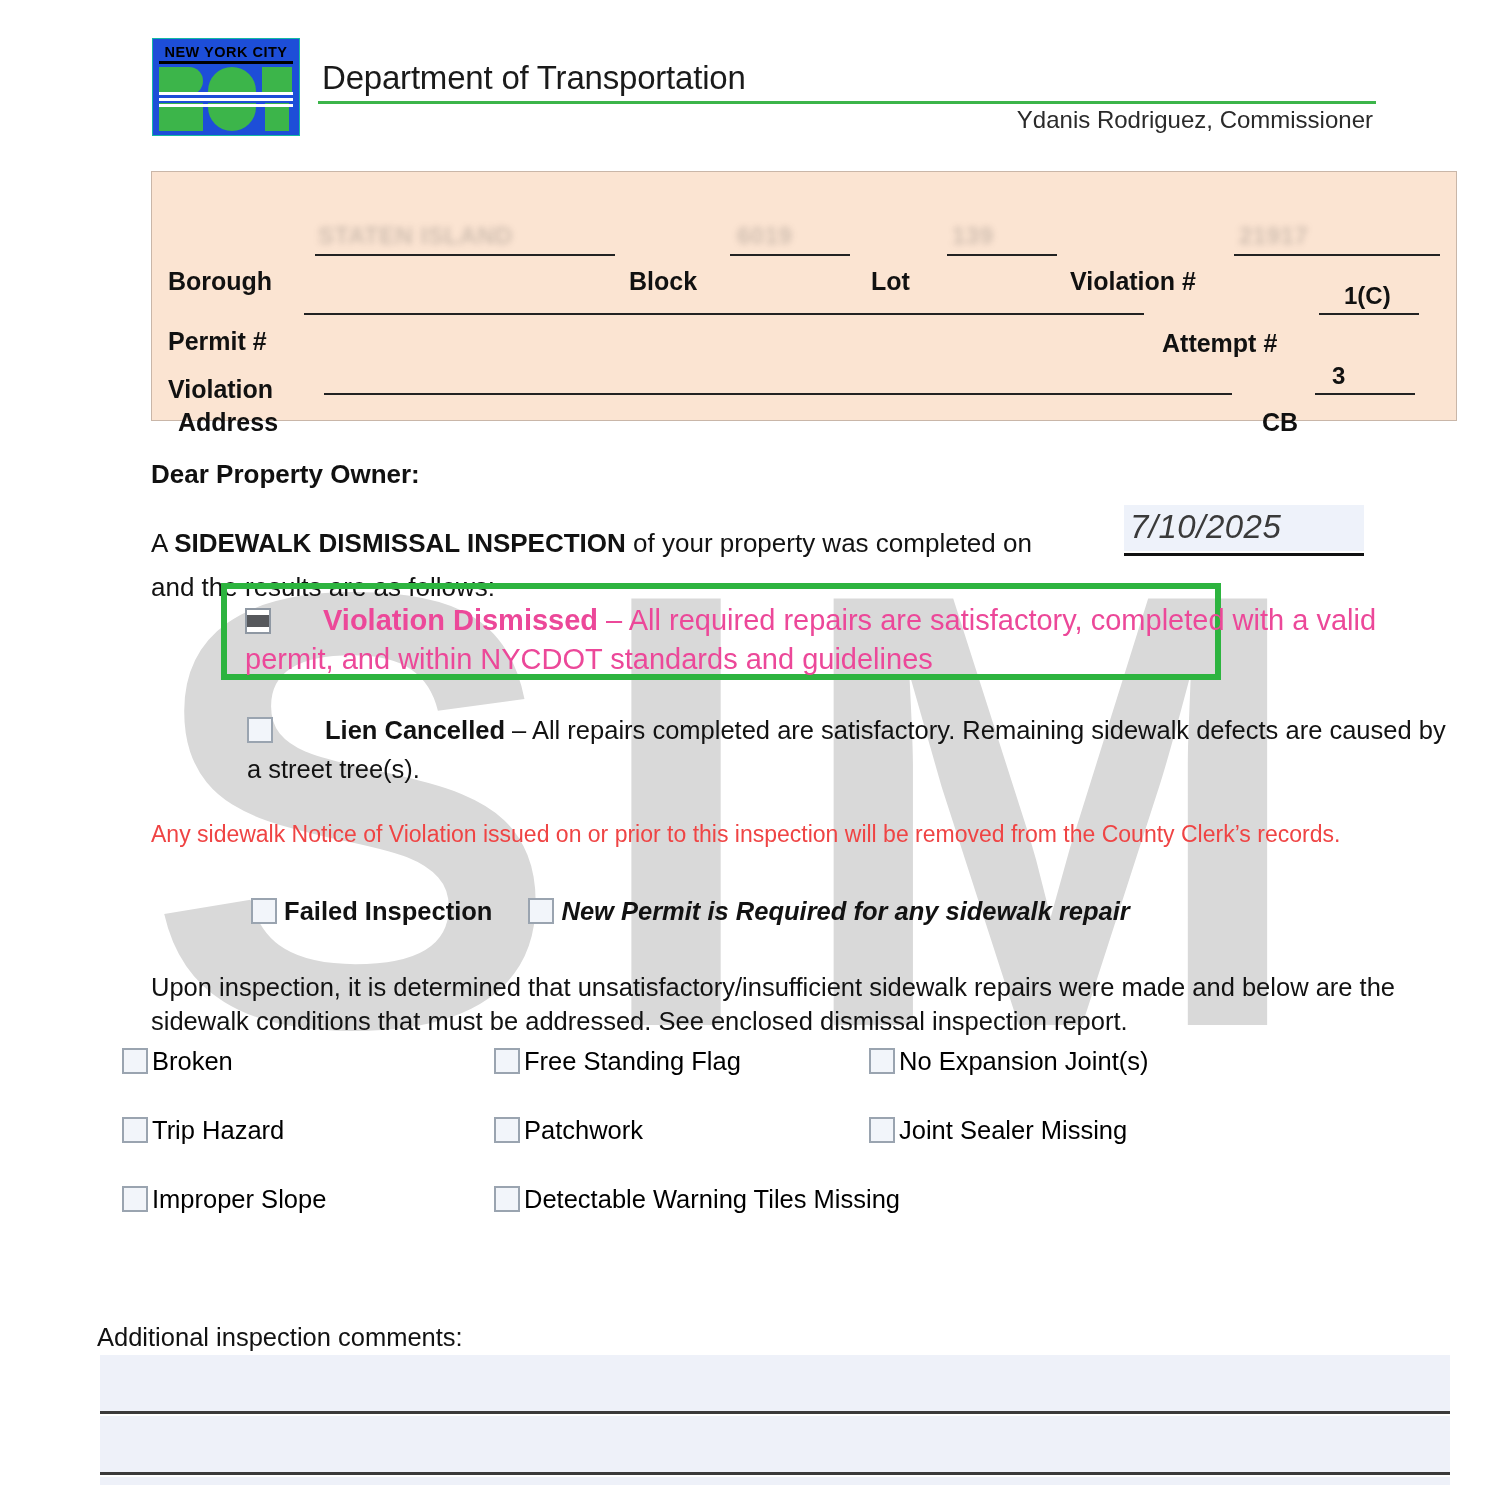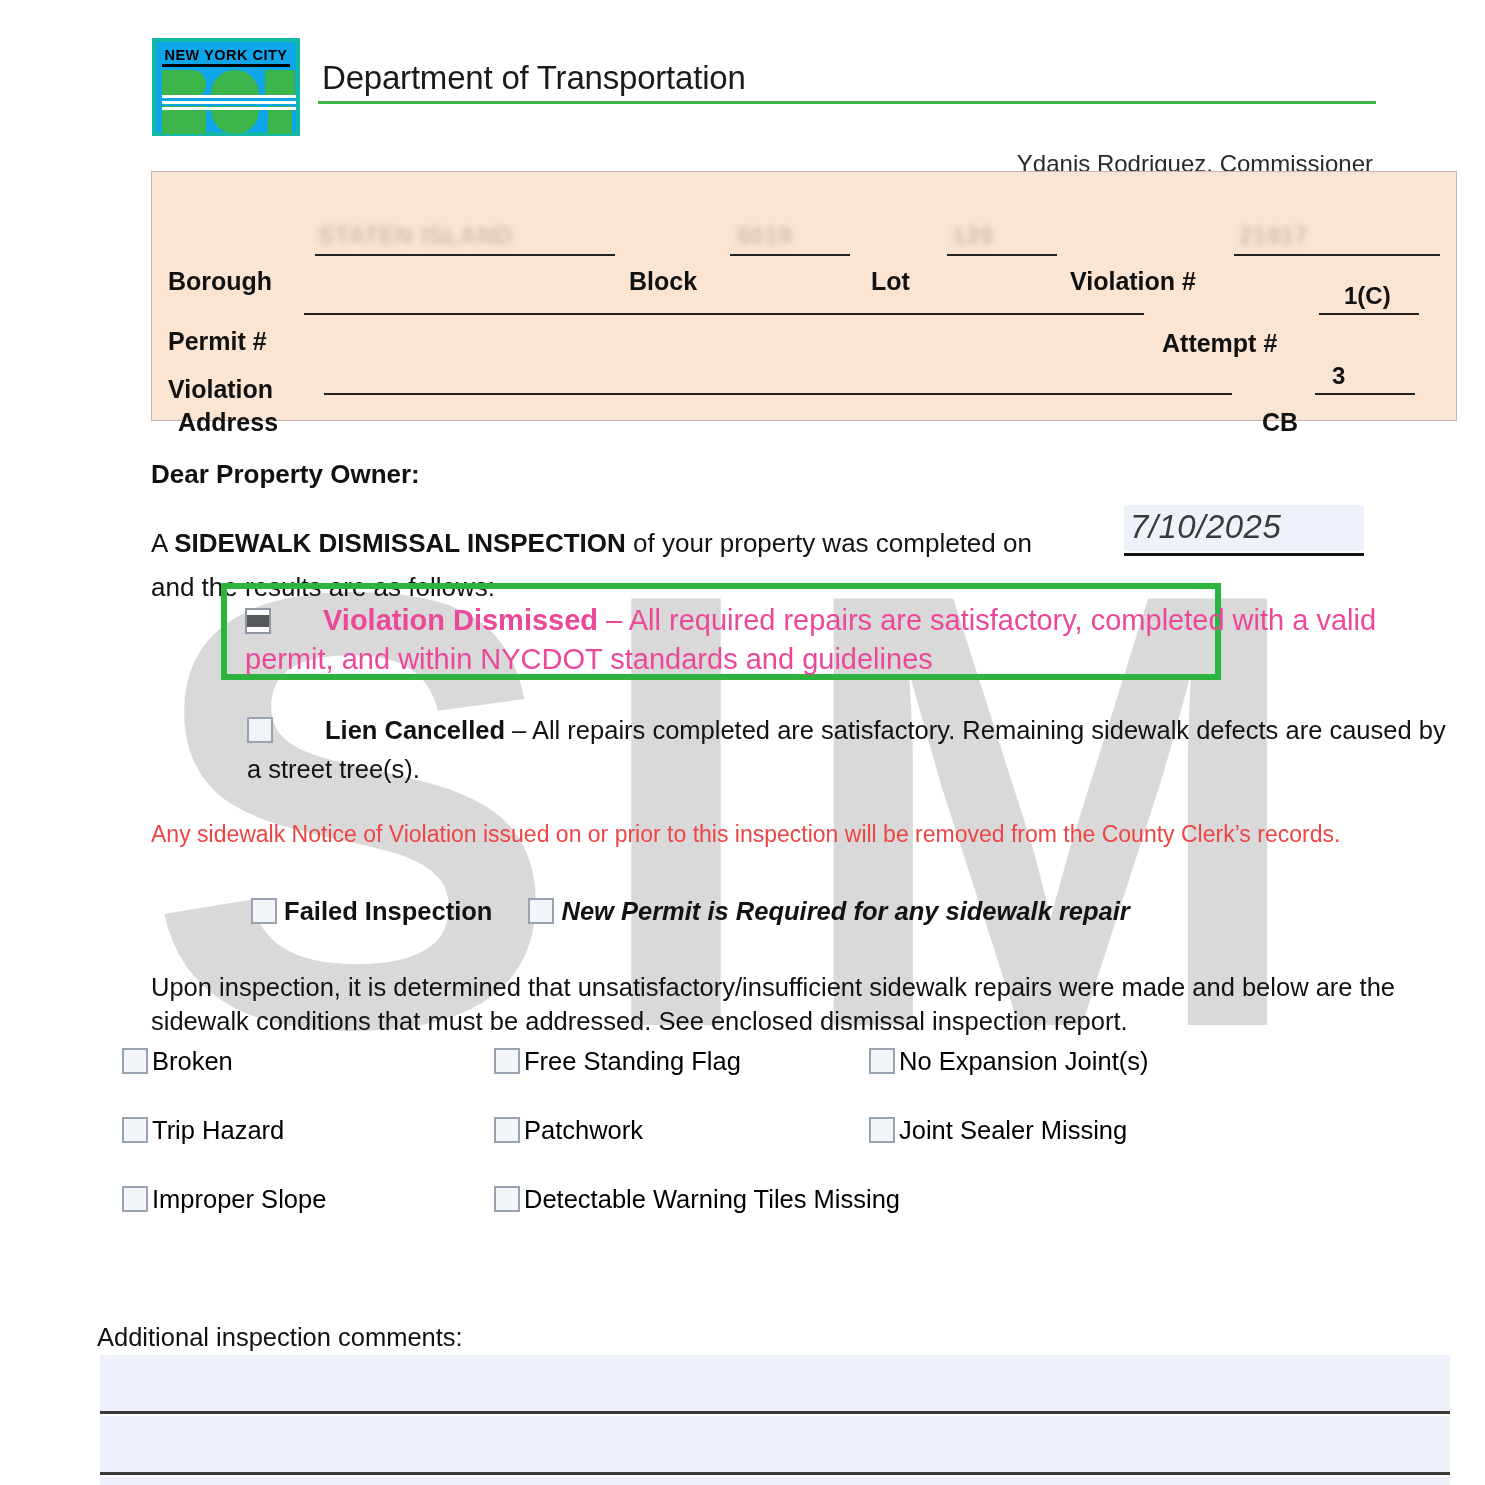--- a/index.html
+++ b/index.html
@@ -40,22 +40,22 @@
   
   #header {
     position: absolute;
     left: 0; top: 0;
     width: 1485px; height: 160px;
   }
   #logo-box {
     position: absolute;
     left: 152px; top: 38px;
     width: 148px; height: 98px;
-    border: 4px solid #14b8a6;
-    background: #0ea5e9;
+    border: 1px solid #14b8a6;
+    background: #1d4ed8;
     box-sizing: border-box;
     padding: 5px 6px 6px 6px;
   }
   #logo-nyc {
     font-family: "Liberation Sans", sans-serif;
     font-size: 14.5px;
     font-weight: bold;
     letter-spacing: 0.5px;
     text-align: center;
     color: #000;
@@ -122,21 +122,20 @@
     left: 318px; top: 101px;
     width: 1058px; height: 3px;
     background: #3cb54a;
   }
   #commissioner {
     position: absolute;
     right: 112px; top: 106px;
     font-size: 24px;
     color: #2a2a2a;
     white-space: nowrap;
-    margin-top: 44px;
   }
 
   
   #info-box {
     position: absolute;
     left: 151px; top: 171px;
     width: 1306px; height: 250px;
     background: #fbe4d2;
     border: 1px solid #c9b6a8;
     box-sizing: border-box;

